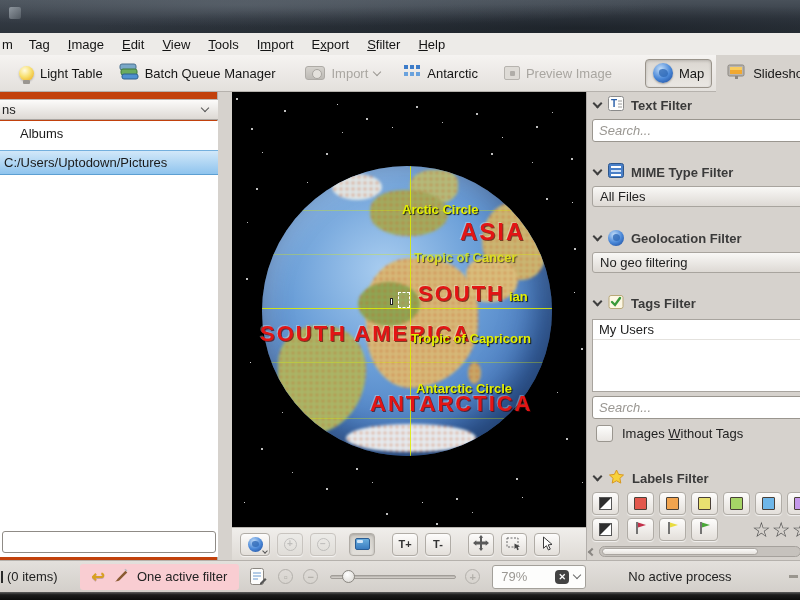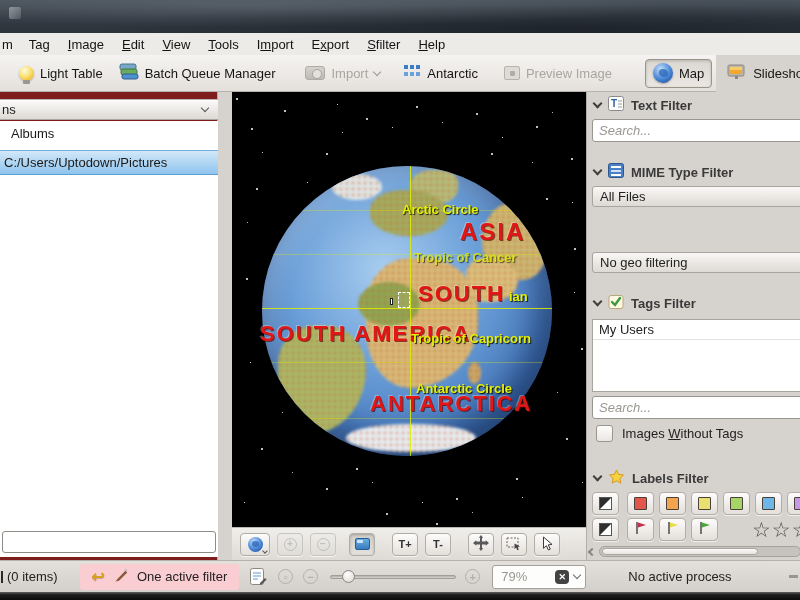--- a/index.html
+++ b/index.html
@@ -48,28 +48,28 @@
     background:#b0ada8; border-radius:1px; }
   .sphere { border-radius:50%;
     background:radial-gradient(circle at 38% 30%, #c2ddf8, #4a88d8 52%, #1c4a9a 95%);
     position:relative; overflow:hidden; }
   .sphere::after { content:""; position:absolute; left:30%; top:28%; width:45%; height:40%;
     background:#2f6ab8; border-radius:45% 60% 50% 55%; opacity:.8; }
   .icon-map-globe { width:20px; height:20px; box-shadow:0 1px 2px rgba(0,0,0,.3); }
 
   
   .left-panel { position:absolute; left:0; top:92px; width:218px; height:468px;
-    background:#7f1d1d; border-right:1px solid #b2aeaa; }
+    background:#c2410c; border-right:1px solid #b2aeaa; }
   .lp-header { position:absolute; left:0; top:7px; width:218px; height:21px;
     background:linear-gradient(#fcfbfa,#ddd9d4); border-top:1px solid #bab6b2; border-bottom:1px solid #a9a5a1;
     display:flex; align-items:center; justify-content:space-between; padding:0 10px 0 2px;
     font-size:13px; color:#222; }
   .lp-list { position:absolute; left:0; top:29px; width:218px; height:436px; background:#fff;
     font-size:13px; color:#1a1a1a; }
-  .lp-row { padding:5px 4px 4px 11px; }
+  .lp-row { padding:5px 4px 4px 20px; }
   .lp-row.selected { margin-top:5px; padding:4px 4px;
     background:linear-gradient(#d2e8f9,#8fc4ee); border-top:1px solid #74b0de;
     border-bottom:1px solid #5c9fd2; }
   .lp-search { position:absolute; left:2px; top:439px; width:214px; height:22px; background:#fff;
     border:1px solid #8f8b86; border-radius:3px; font-size:13px; padding:0 5px; outline:none;
     font-family:"Liberation Sans", sans-serif; }
 
   
   .map-area { position:absolute; left:232px; top:92px; width:354px; height:435px;
     background:#000; overflow:hidden; }
@@ -407,20 +407,25 @@
           <rect x="3" y="7" width="10" height="2" fill="#cfe0f6"></rect>
           <rect x="3" y="11" width="10" height="2" fill="#fff"></rect>
         </svg>
     </span>
     <span>MIME Type Filter</span>
   </div>
   <div class="rp-combo" style="top:94px">
     <span>All Files</span>
   </div>
 
+  <div class="rp-header" style="top:137px">
+    <span class="rp-chev"></span>
+    <span class="sphere" style="width:16px;height:16px"></span>
+    <span>Geolocation Filter</span>
+  </div>
   <div class="rp-combo" style="top:160px">
     <span>No geo filtering</span>
   </div>
 
   <div class="rp-header" style="top:202px">
     <span class="rp-chev"></span>
     <span>
       <svg width="16" height="15" viewBox="0 0 16 15">
           <rect x="1" y="1.5" width="14" height="13" rx="2" fill="#fdf7e4" stroke="#b8a878"></rect>
           <path d="M4 8l3 3 5-7" fill="none" stroke="#3a9a3a" stroke-width="2.4" stroke-linecap="round"></path>

